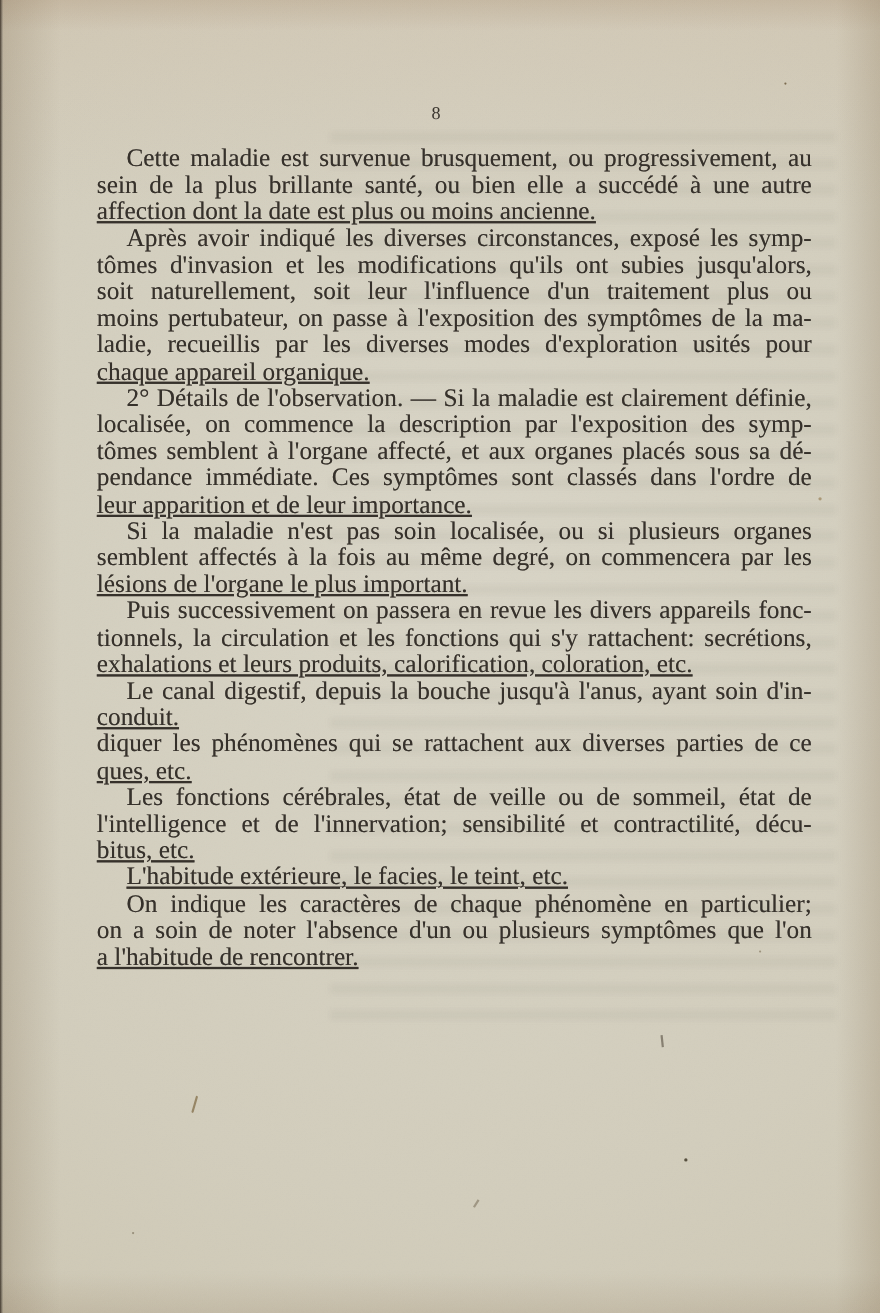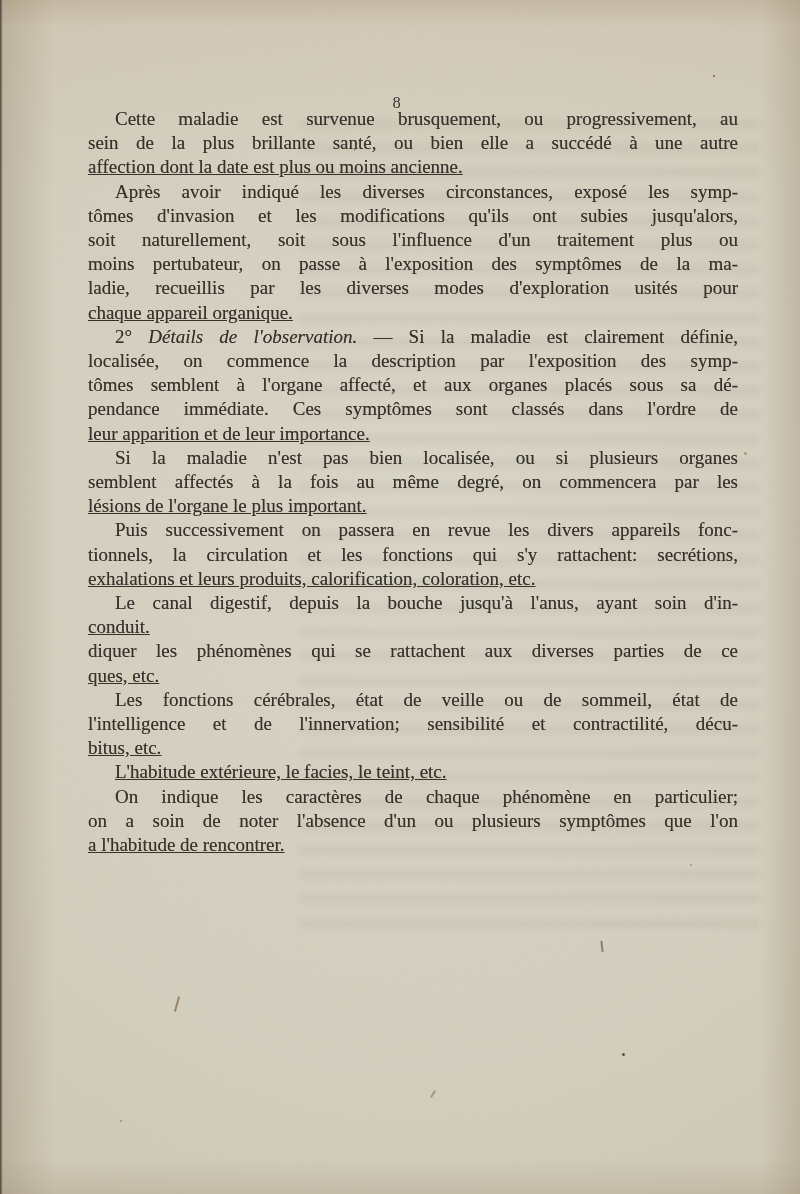--- a/index.html
+++ b/index.html
@@ -18,29 +18,29 @@
   .showthrough{
     position:absolute;left:300px;top:120px;width:460px;height:820px;
     background:repeating-linear-gradient(180deg, rgba(118,116,102,.07) 0px, rgba(118,116,102,.07) 9px, rgba(118,116,102,0) 9px, rgba(118,116,102,0) 24.2px);
     filter:blur(2.5px);pointer-events:none;
   }
   .pagenum{
     position:absolute;left:88px;top:93px;width:618px;
     text-align:center;font-size:16.5px;color:#3a352e;letter-spacing:1px;
   }
   .textblock{
-    position:absolute;left:88px;top:107px;width:650px;
-    font-size:19px;line-height:24.2px;color:#36312b;
+    position:absolute;left:88px;top:132px;width:650px;
+    font-size:23px;line-height:24.2px;color:#36312b;
     text-shadow:0 0 .5px rgba(54,49,43,.55);
   }
   .line{text-align:justify;text-align-last:justify;}
   .line.end{text-align-last:left;text-decoration:underline;}
   .line.p-first{padding-left:27px;}
   .para.sp{margin-top:12px;}
-  .it{font-style:italic;}
+  .it{}
   .mark{position:absolute;pointer-events:none;}
   .mark-slash{left:176px;top:996px;width:2px;height:16px;background:rgba(118,95,55,.65);transform:rotate(16deg);border-radius:2px;}
   .mark-tick{left:601px;top:941px;width:1.5px;height:11px;background:rgba(72,64,51,.55);transform:rotate(-6deg);}
   .mark-tiny{left:432px;top:1090px;width:1.5px;height:8px;background:rgba(110,98,76,.5);transform:rotate(32deg);}
   .speck{position:absolute;border-radius:50%;pointer-events:none;}
   .s1{left:622px;top:1053px;width:3px;height:3px;background:#57503f;}
   .s2{left:713px;top:75px;width:2px;height:2px;background:#7a6a4d;}
   .s3{left:354px;top:147px;width:2px;height:4px;background:rgba(122,102,62,.6);transform:rotate(40deg);}
   .s4{left:744px;top:452px;width:3px;height:3px;background:rgba(136,108,60,.55);}
   .s5{left:120px;top:1120px;width:2px;height:2px;background:rgba(96,84,60,.5);}
@@ -70,36 +70,36 @@
 
     <div class="para">
       <div class="line p-first">Cette maladie est survenue brusquement, ou progressivement, au</div>
       <div class="line">sein de la plus brillante santé, ou bien elle a succédé à une autre</div>
       <div class="line end">affection dont la date est plus ou moins ancienne.</div>
     </div>
 
     <div class="para">
       <div class="line p-first">Après avoir indiqué les diverses circonstances, exposé les symp-</div>
       <div class="line">tômes d'invasion et les modifications qu'ils ont subies jusqu'alors,</div>
-      <div class="line">soit naturellement, soit sous l'influence d'un traitement plus ou</div>
+      <div class="line">soit naturellement, soit leur l'influence d'un traitement plus ou</div>
       <div class="line">moins pertubateur, on passe à l'exposition des symptômes de la ma-</div>
       <div class="line">ladie, recueillis par les diverses modes d'exploration usités pour</div>
       <div class="line end">chaque appareil organique.</div>
     </div>
 
     <div class="para">
       <div class="line p-first"><span>2° </span><span class="it">Détails de l'observation.</span><span> — Si la maladie est clairement définie,</span></div>
       <div class="line">localisée, on commence la description par l'exposition des symp-</div>
       <div class="line">tômes semblent à l'organe affecté, et aux organes placés sous sa dé-</div>
       <div class="line">pendance immédiate. Ces symptômes sont classés dans l'ordre de</div>
       <div class="line end">leur apparition et de leur importance.</div>
     </div>
 
     <div class="para">
-      <div class="line p-first">Si la maladie n'est pas bien localisée, ou si plusieurs organes</div>
+      <div class="line p-first">Si la maladie n'est pas soin localisée, ou si plusieurs organes</div>
       <div class="line">semblent affectés à la fois au même degré, on commencera par les</div>
       <div class="line end">lésions de l'organe le plus important.</div>
     </div>
 
     <div class="para">
       <div class="line p-first">Puis successivement on passera en revue les divers appareils fonc-</div>
       <div class="line">tionnels, la circulation et les fonctions qui s'y rattachent: secrétions,</div>
       <div class="line end">exhalations et leurs produits, calorification, coloration, etc.</div>
     </div>
 

